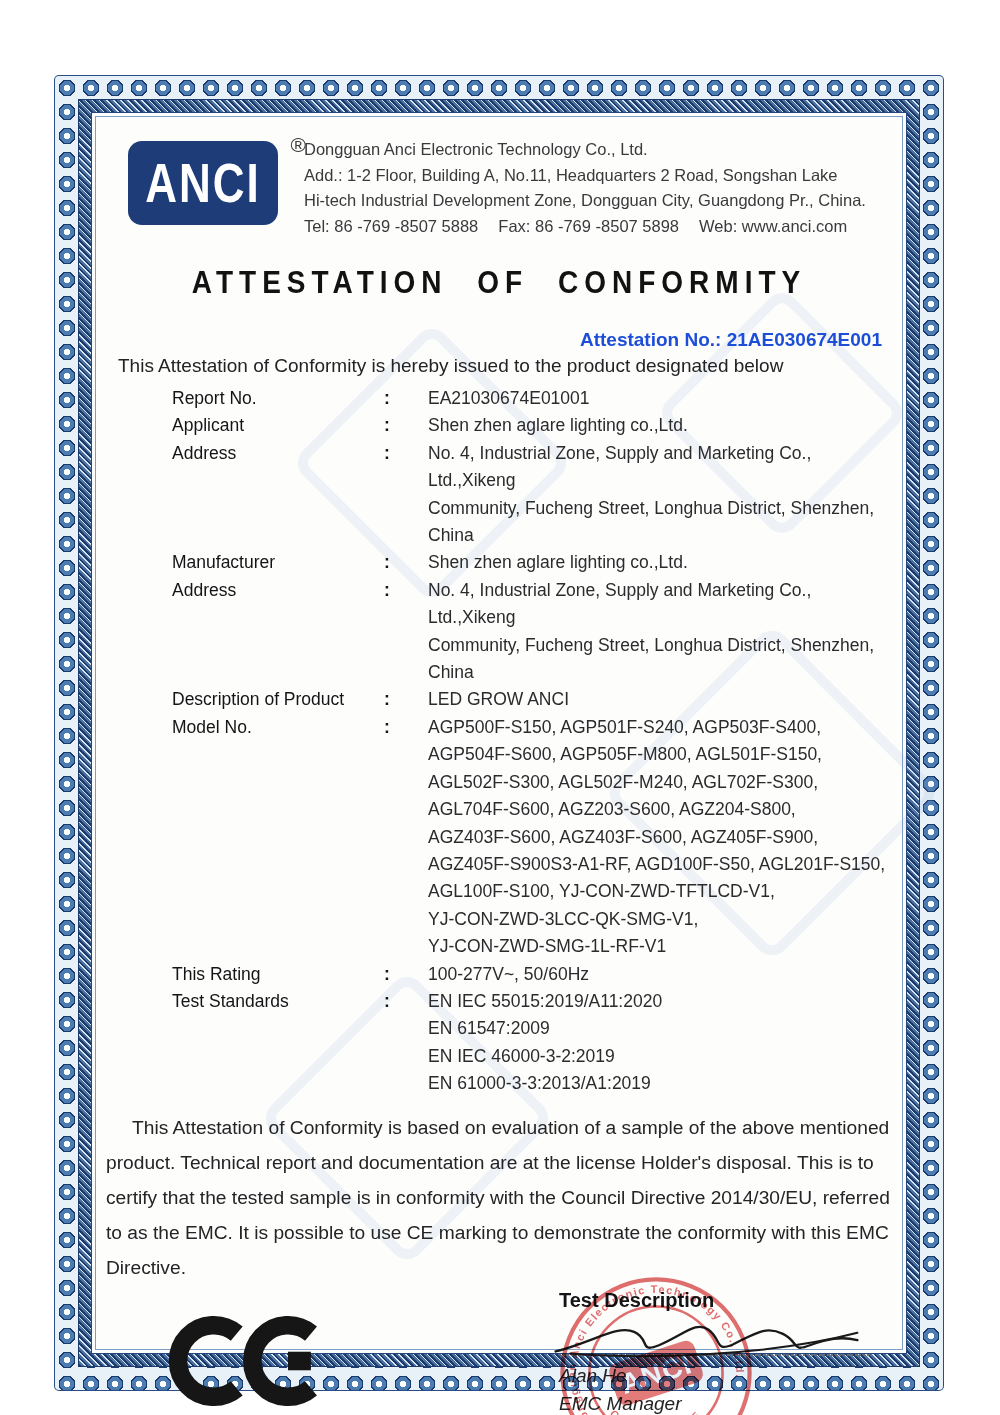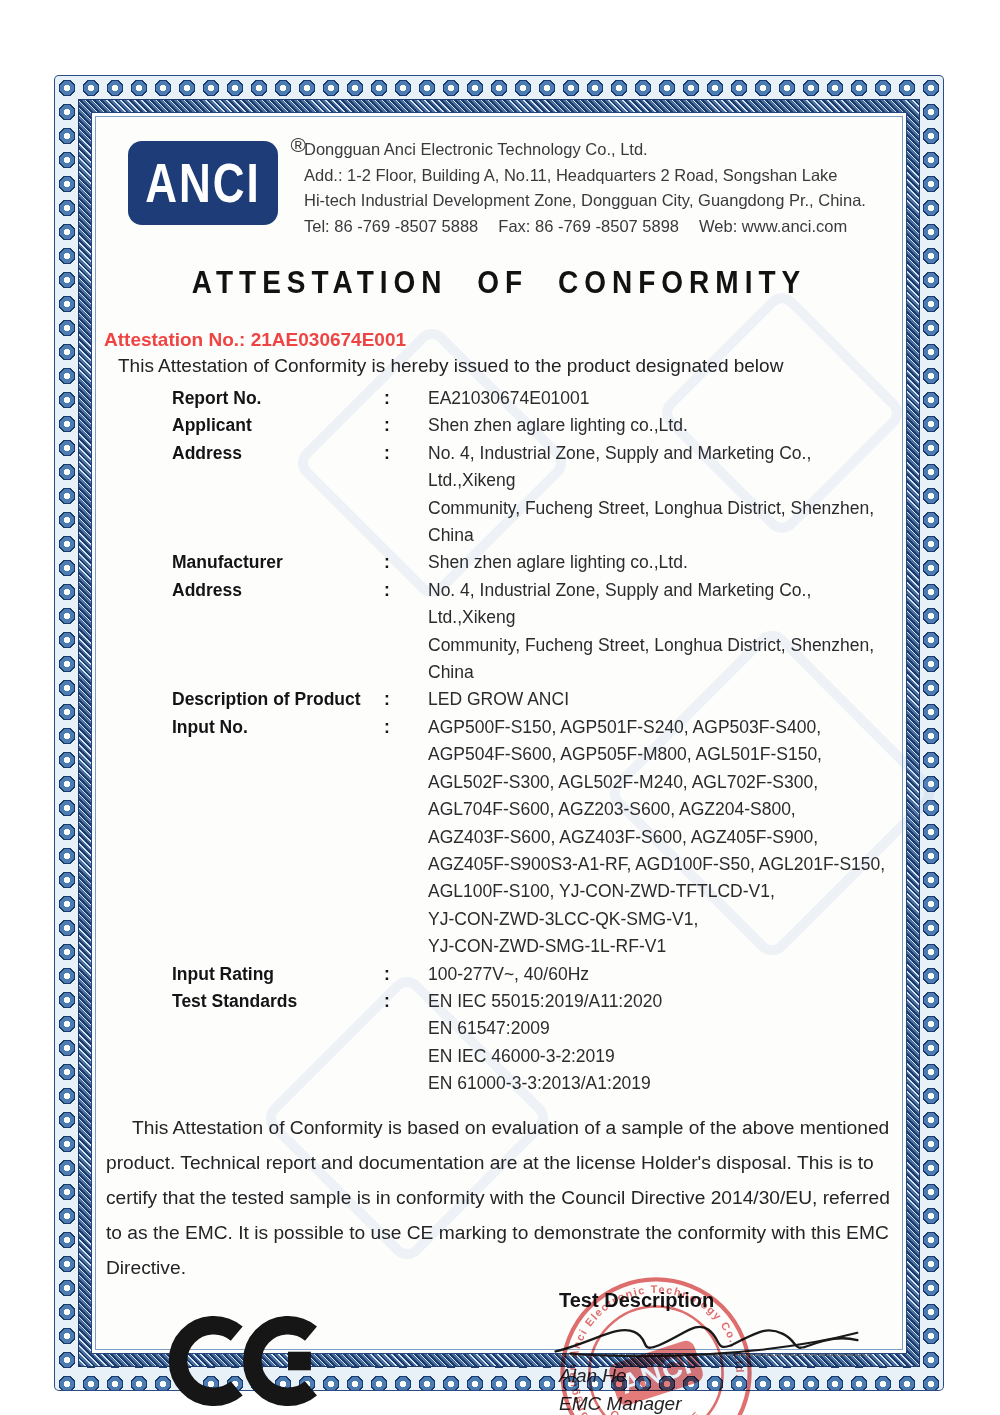--- a/index.html
+++ b/index.html
@@ -31,26 +31,26 @@
   .logo span{color:#fff;font-weight:bold;font-size:44px;letter-spacing:2px;
         transform:scaleY(1.25);display:inline-block;}
   .reg{position:absolute;right:-28px;top:-8px;font-size:21px;color:#3c3c3e;}
   .hdr-text{font-size:16.5px;line-height:25.5px;color:#3a3a3c;padding-top:2px;}
   .contact{display:flex;gap:20px;}
   
   .title{margin-top:28px;text-align:center;font-size:28px;font-weight:bold;color:#121212;
          letter-spacing:6px;word-spacing:16px;white-space:nowrap;}
   .title span{display:inline-block;transform:scaleY(1.12);}
   
-  .att-no{margin:30px 12px 4px 0;font-size:19px;font-weight:bold;color:#ef4444;}
+  .att-no{text-align:right;margin:30px 12px 4px 0;font-size:19px;font-weight:bold;color:#1d4ed8;}
   .intro{font-size:19px;margin:2px 0 8px 14px;color:#232325;}
   
   .fields{margin:4px 0 0 68px;font-size:17.5px;color:#2b2b2d;}
   .field-row{display:grid;grid-template-columns:212px 44px 1fr;line-height:27.4px;}
-  .field-label{font-weight:bold;color:#141416;}
+  .field-label{font-weight:normal;color:#141416;}
   .field-colon{font-weight:bold;color:#141416;}
   
   .para{font-size:19.2px;line-height:35px;color:#242426;margin:12px 2px 0 2px;text-indent:26px;}
   
   .sig-zone{position:relative;height:252px;margin-top:4px;}
   .ce{position:absolute;left:64px;top:22px;}
   .sig-block{position:absolute;left:455px;top:0;width:345px;}
   .sig-title{font-size:20px;font-weight:bold;color:#141416;}
   .sig-svg{display:block;margin:-6px 0 0 -10px;}
   .sig-line{border:0;border-top:2px dotted #6b6b6b;width:310px;margin:-14px 0 6px 0;}
@@ -141,39 +141,39 @@
                 </div>
               </div>
               <div class="field-row">
                 <div class="field-label">Description of Product</div>
                 <div class="field-colon">:</div>
                 <div class="field-value">
                   <div>LED GROW ANCI</div>
                 </div>
               </div>
               <div class="field-row">
-                <div class="field-label">Input No.</div>
+                <div class="field-label">Model No.</div>
                 <div class="field-colon">:</div>
                 <div class="field-value">
                   <div>AGP500F-S150, AGP501F-S240, AGP503F-S400,</div>
                   <div>AGP504F-S600, AGP505F-M800, AGL501F-S150,</div>
                   <div>AGL502F-S300, AGL502F-M240, AGL702F-S300,</div>
                   <div>AGL704F-S600, AGZ203-S600, AGZ204-S800,</div>
                   <div>AGZ403F-S600, AGZ403F-S600, AGZ405F-S900,</div>
                   <div>AGZ405F-S900S3-A1-RF, AGD100F-S50, AGL201F-S150,</div>
                   <div>AGL100F-S100, YJ-CON-ZWD-TFTLCD-V1,</div>
                   <div>YJ-CON-ZWD-3LCC-QK-SMG-V1,</div>
                   <div>YJ-CON-ZWD-SMG-1L-RF-V1</div>
                 </div>
               </div>
               <div class="field-row">
-                <div class="field-label">Input Rating</div>
-                <div class="field-colon">:</div>
-                <div class="field-value">
-                  <div>100-277V~, 40/60Hz</div>
+                <div class="field-label">This Rating</div>
+                <div class="field-colon">:</div>
+                <div class="field-value">
+                  <div>100-277V~, 50/60Hz</div>
                 </div>
               </div>
               <div class="field-row">
                 <div class="field-label">Test Standards</div>
                 <div class="field-colon">:</div>
                 <div class="field-value">
                   <div>EN IEC 55015:2019/A11:2020</div>
                   <div>EN 61547:2009</div>
                   <div>EN IEC 46000-3-2:2019</div>
                   <div>EN 61000-3-3:2013/A1:2019</div>

